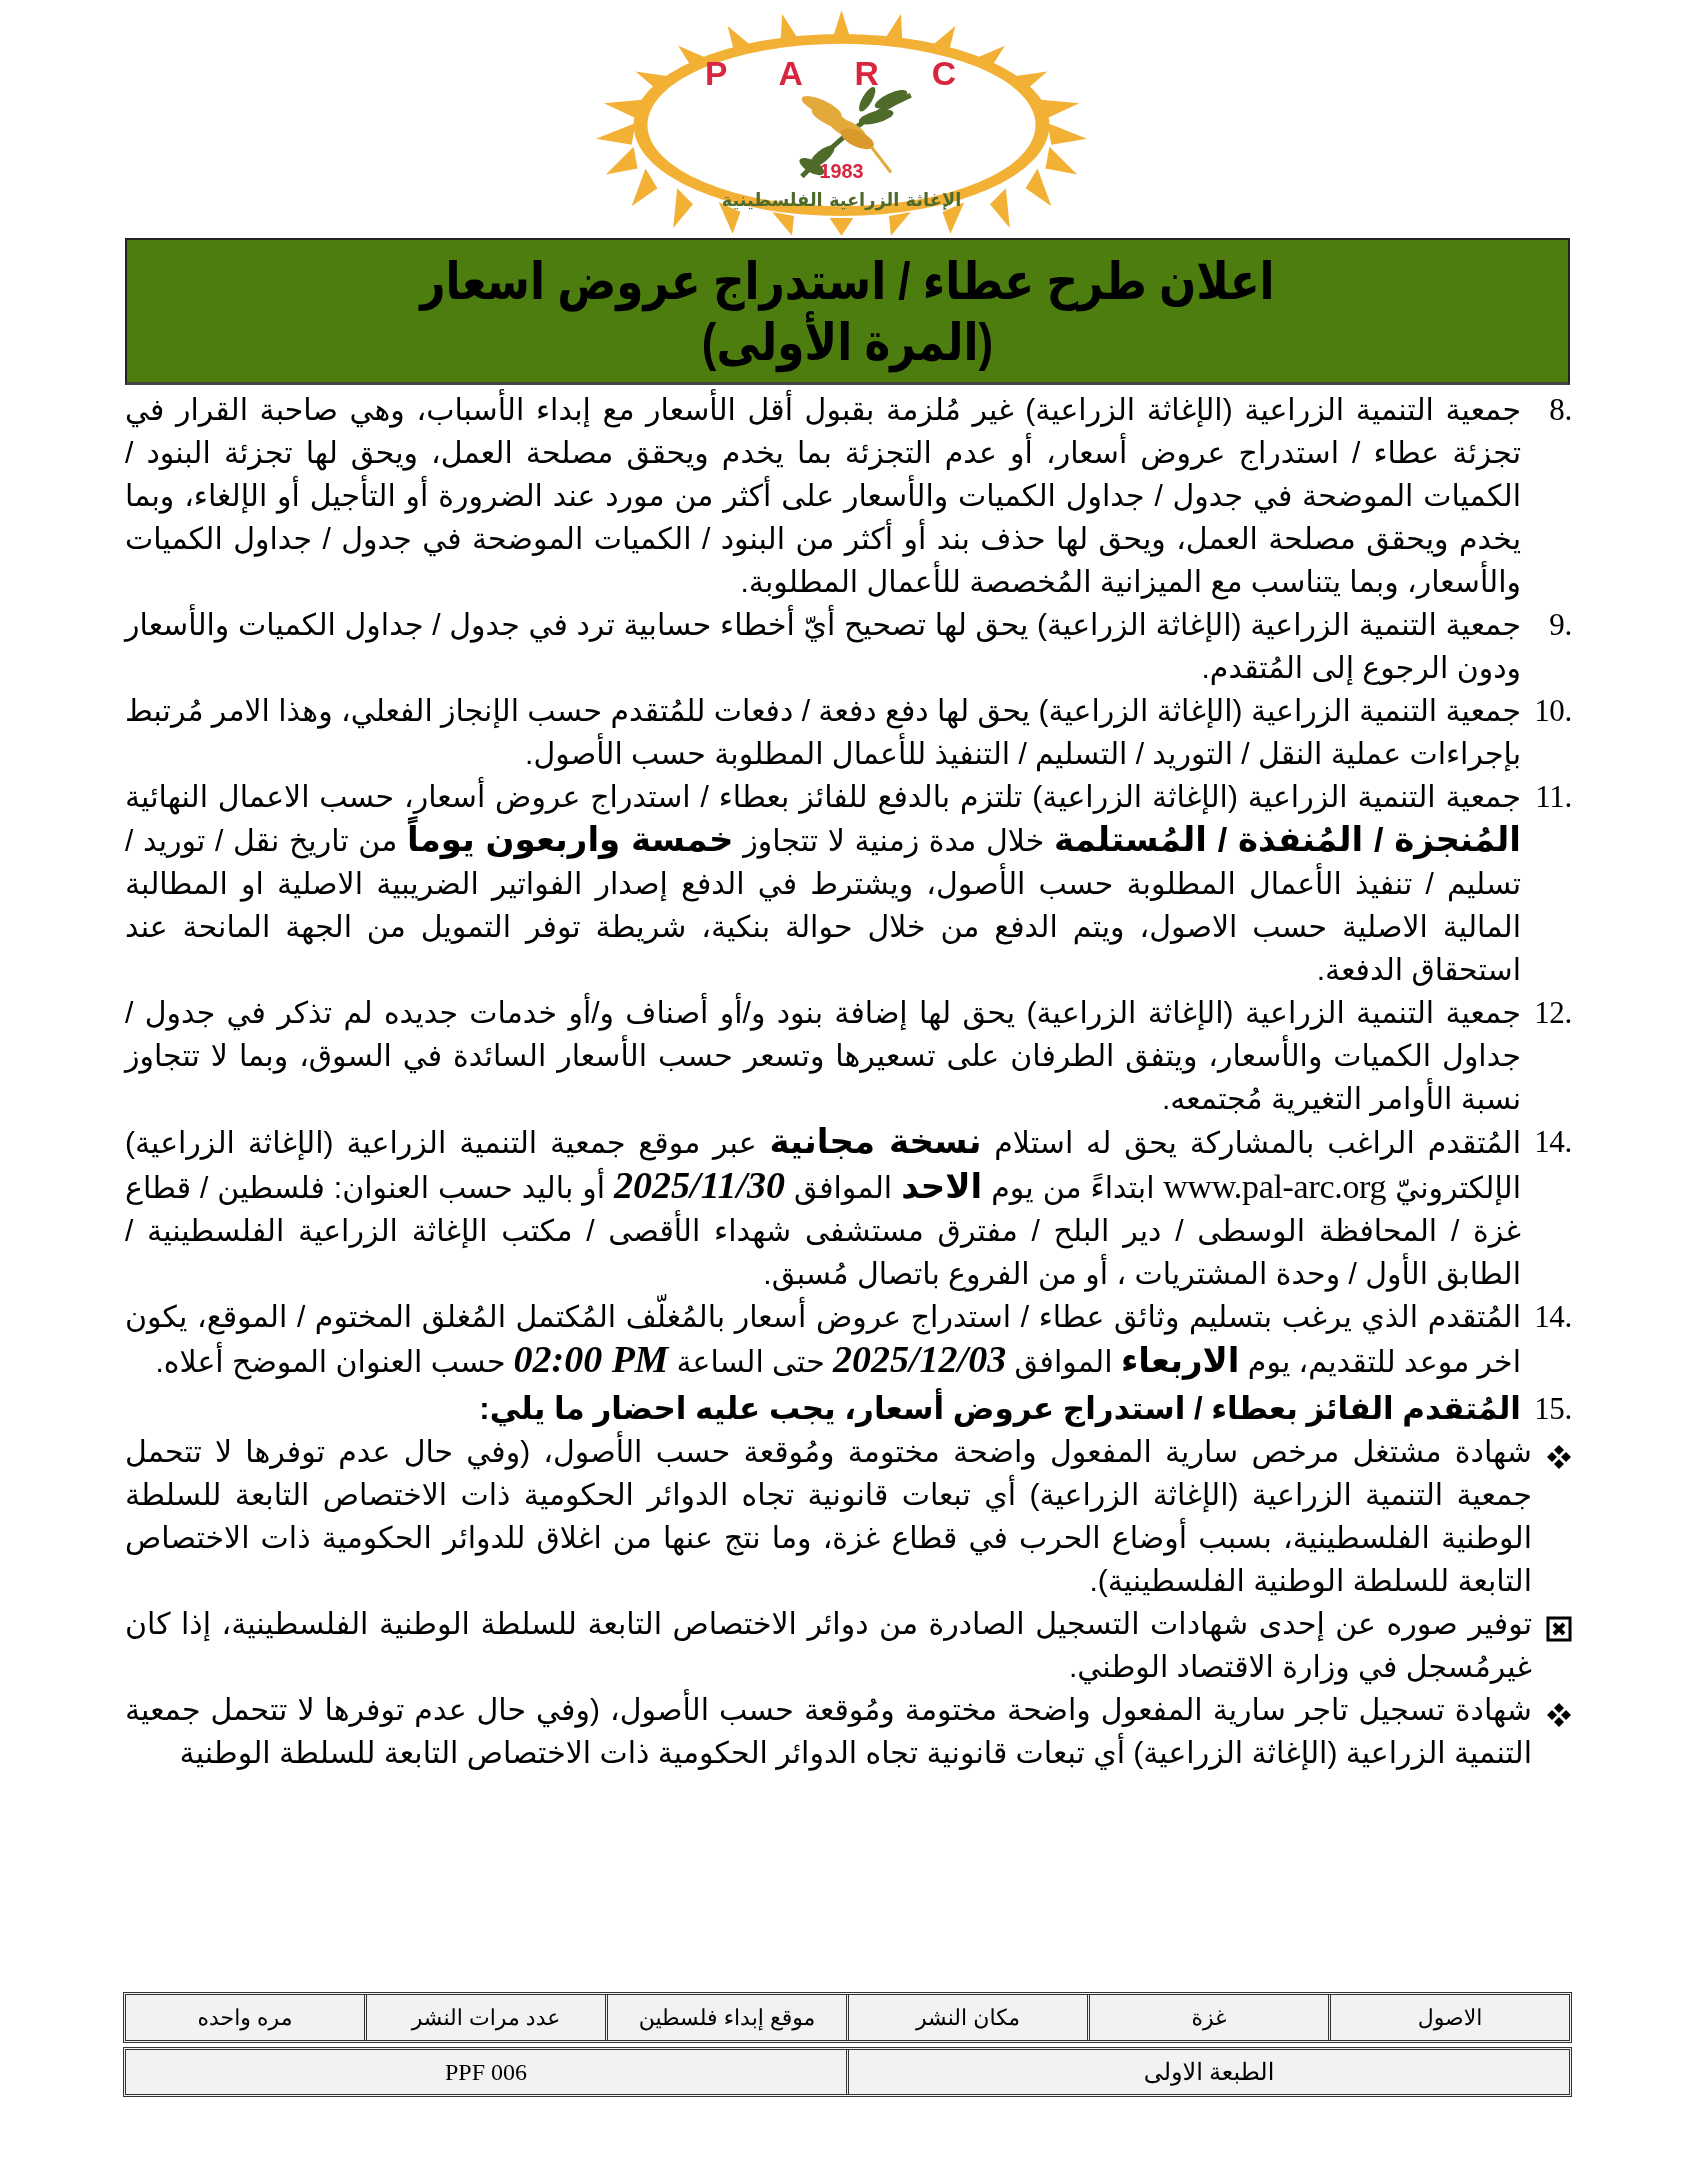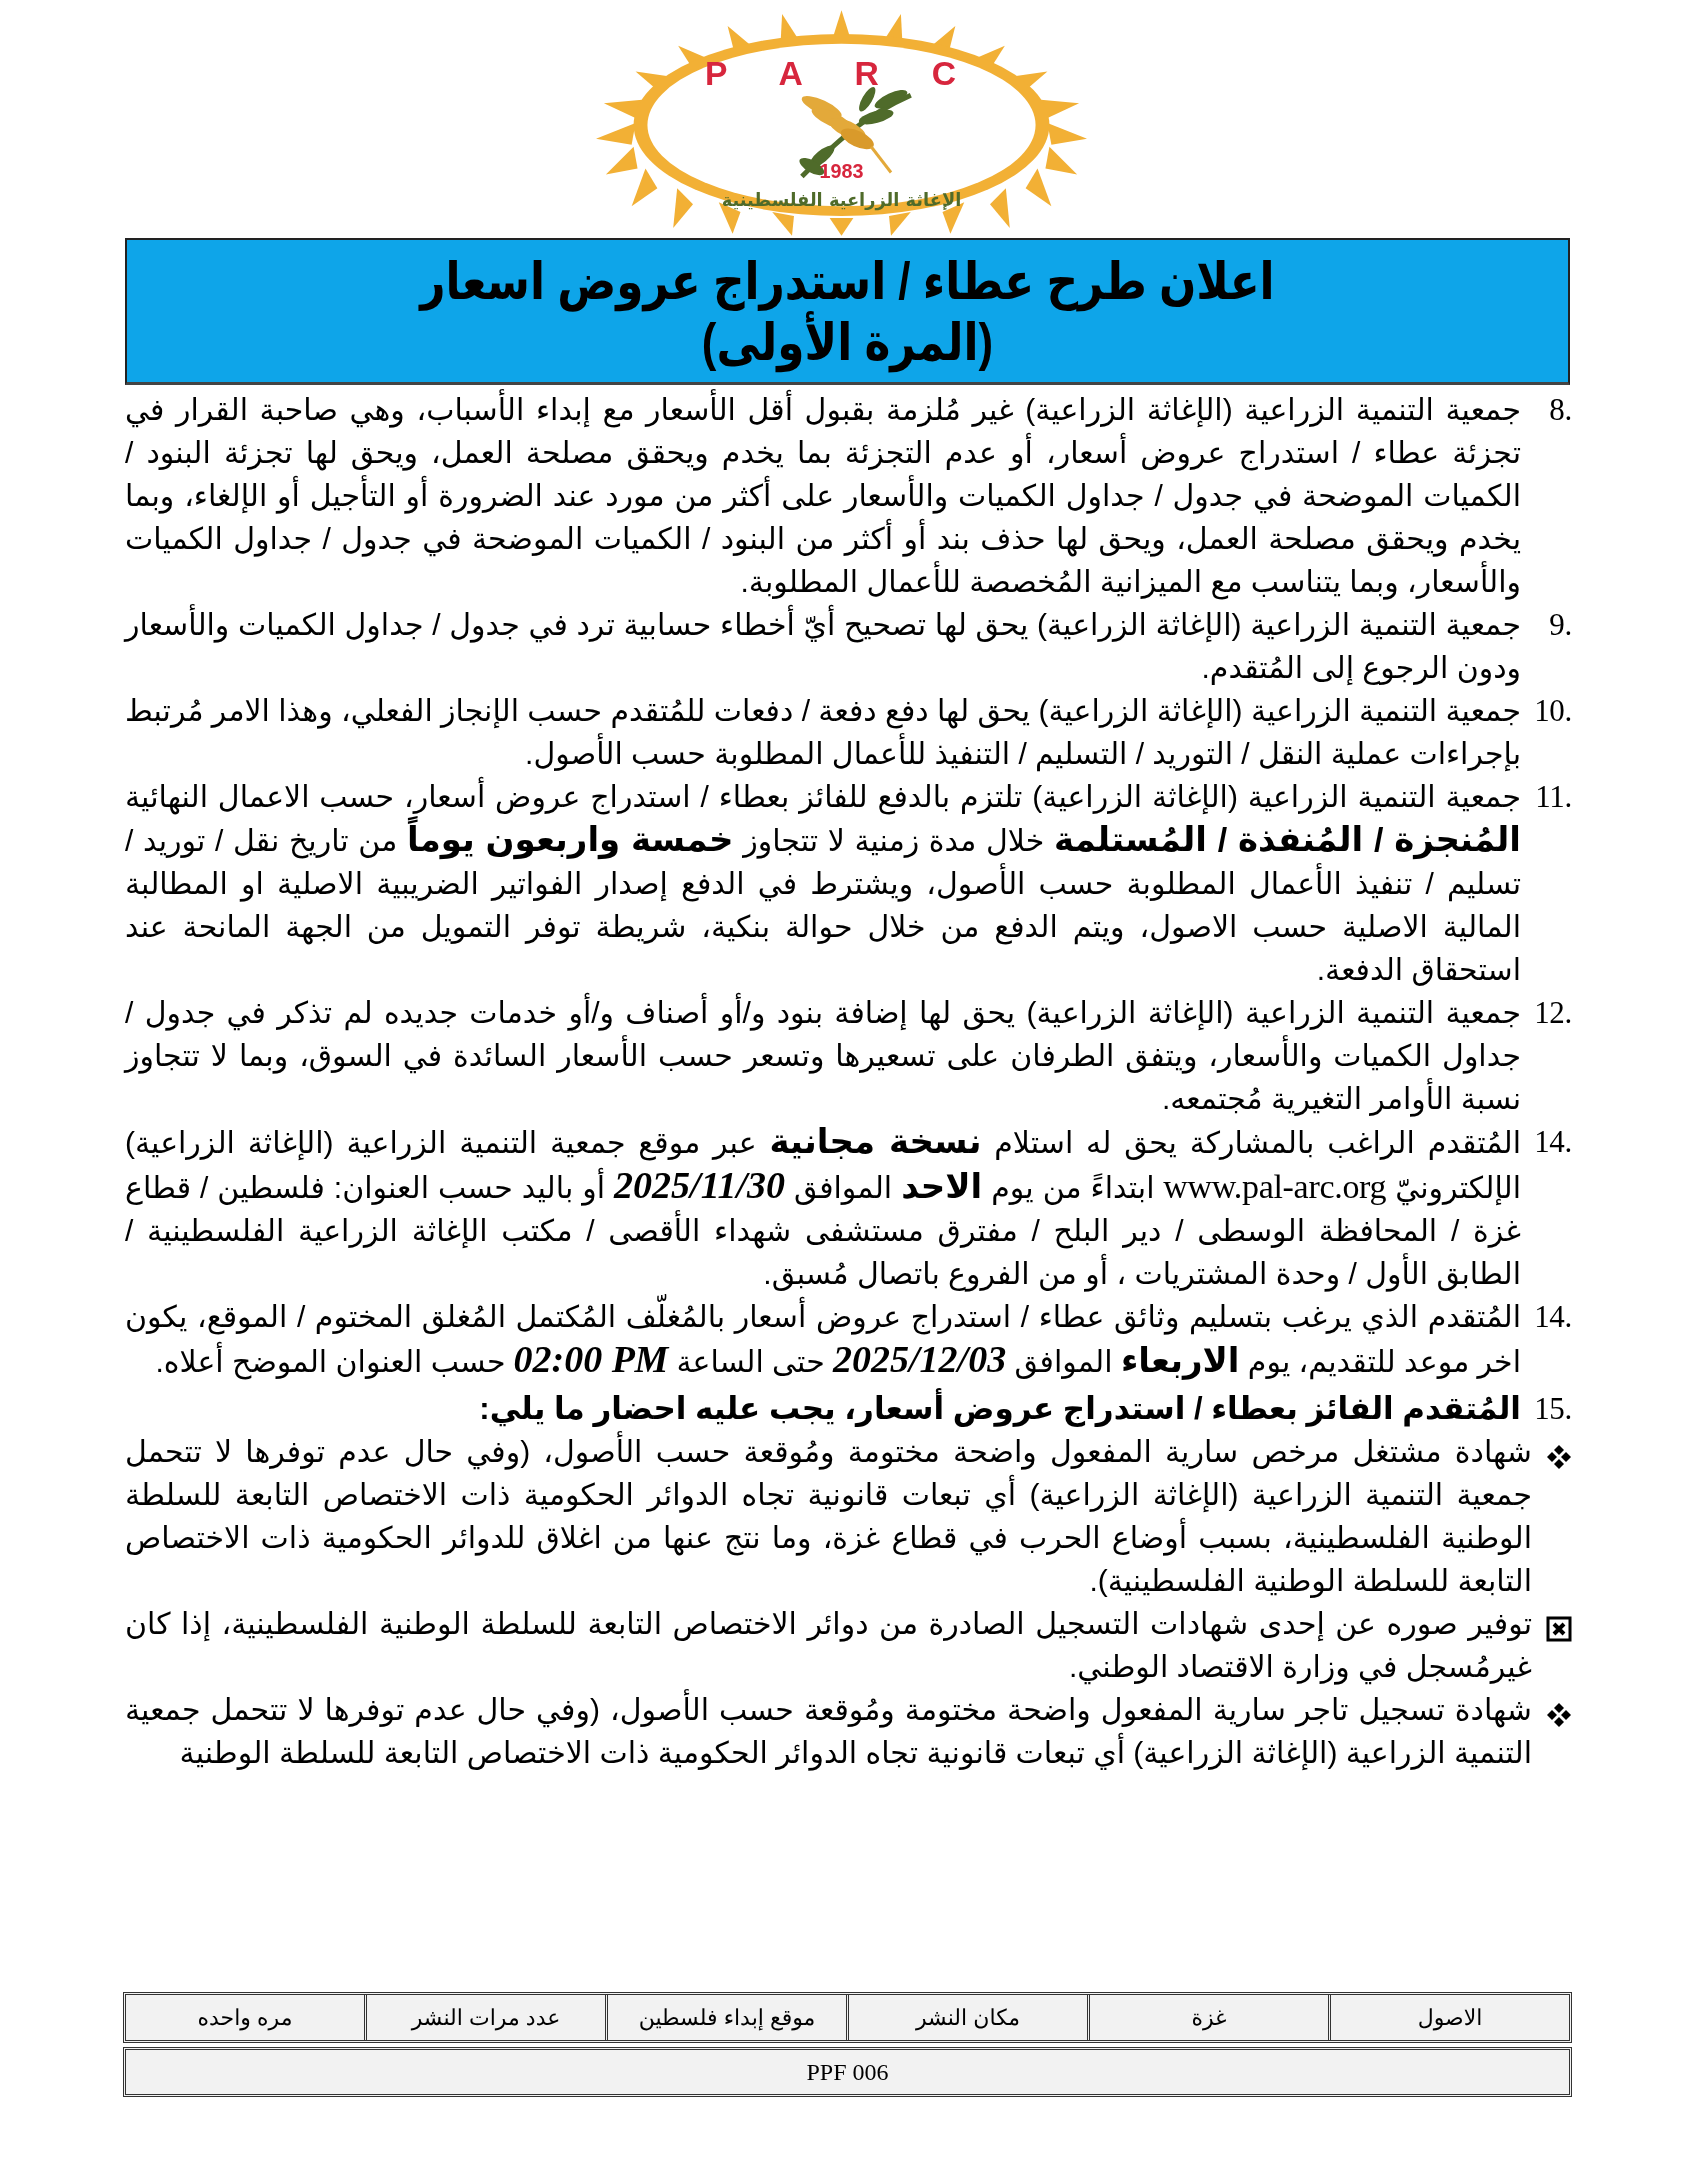--- a/index.html
+++ b/index.html
@@ -4,21 +4,21 @@
 <style>
   html, body { margin: 0; padding: 0; background: #ffffff; }
   body { width: 1683px; height: 2178px; position: relative; overflow: hidden;
          font-family: "Liberation Sans", "DejaVu Sans", sans-serif; color: #000; }
 
   
   .logo { position: absolute; left: 594px; top: 8px; width: 495px; height: 228px; }
 
   
   .title-box { position: absolute; left: 125px; top: 238px; width: 1445px; height: 147px;
-               background: #0ea5e9; border: 2px solid #222; border-bottom: 3px solid #444;
+               background: #4d7c0f; border: 2px solid #222; border-bottom: 3px solid #444;
                box-sizing: border-box; direction: rtl; text-align: center; }
   .title-line1 { position: absolute; left: 0; right: 0; top: 6px; font-size: 51px; font-weight: bold;
                  line-height: 71px; transform: scaleX(0.86); }
   .title-line2 { position: absolute; left: 0; right: 0; top: 67px; font-size: 51px; font-weight: bold;
                  line-height: 71px; transform: scaleX(0.86); }
 
   
   .content { position: absolute; left: 125px; top: 388px; width: 1447px; direction: rtl; }
   .item { position: relative; padding-right: 51px; font-size: 30px; line-height: 43px;
           text-align: justify; text-align-last: right; letter-spacing: -0.3px; }
@@ -194,15 +194,16 @@
 <div class="footer-top">
   <div class="cell">الاصول</div>
   <div class="cell">غزة</div>
   <div class="cell">مكان النشر</div>
   <div class="cell">موقع إبداء فلسطين</div>
   <div class="cell">عدد مرات النشر</div>
   <div class="cell">مره واحده</div>
 </div>
 
 <div class="footer-bottom">
+  <div class="cell c-edition">الطبعة الاولى</div>
   <div class="cell c-code">PPF 006</div>
 </div>
 
 
 </body></html>

